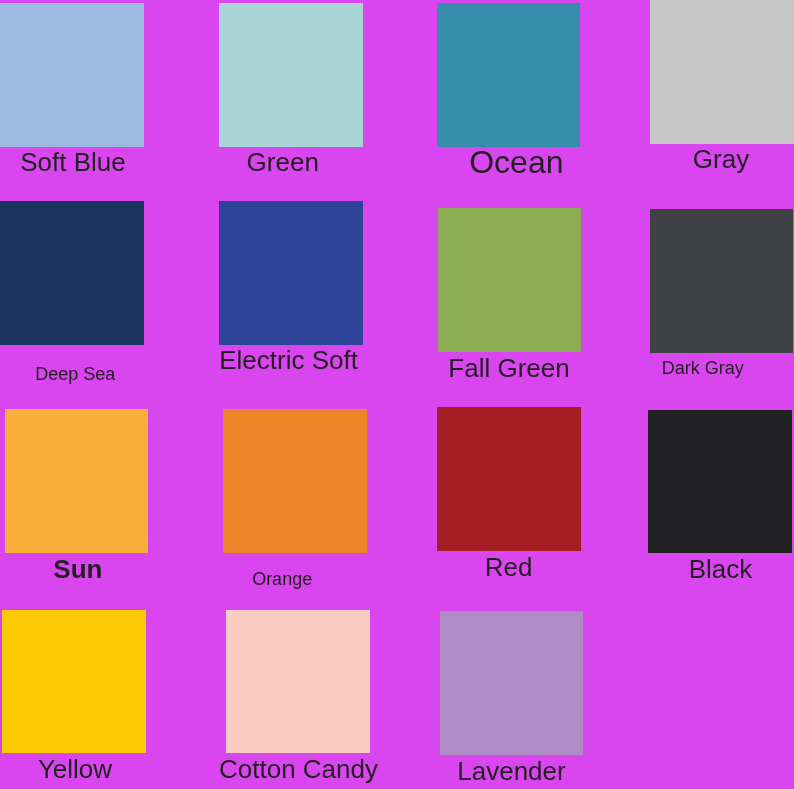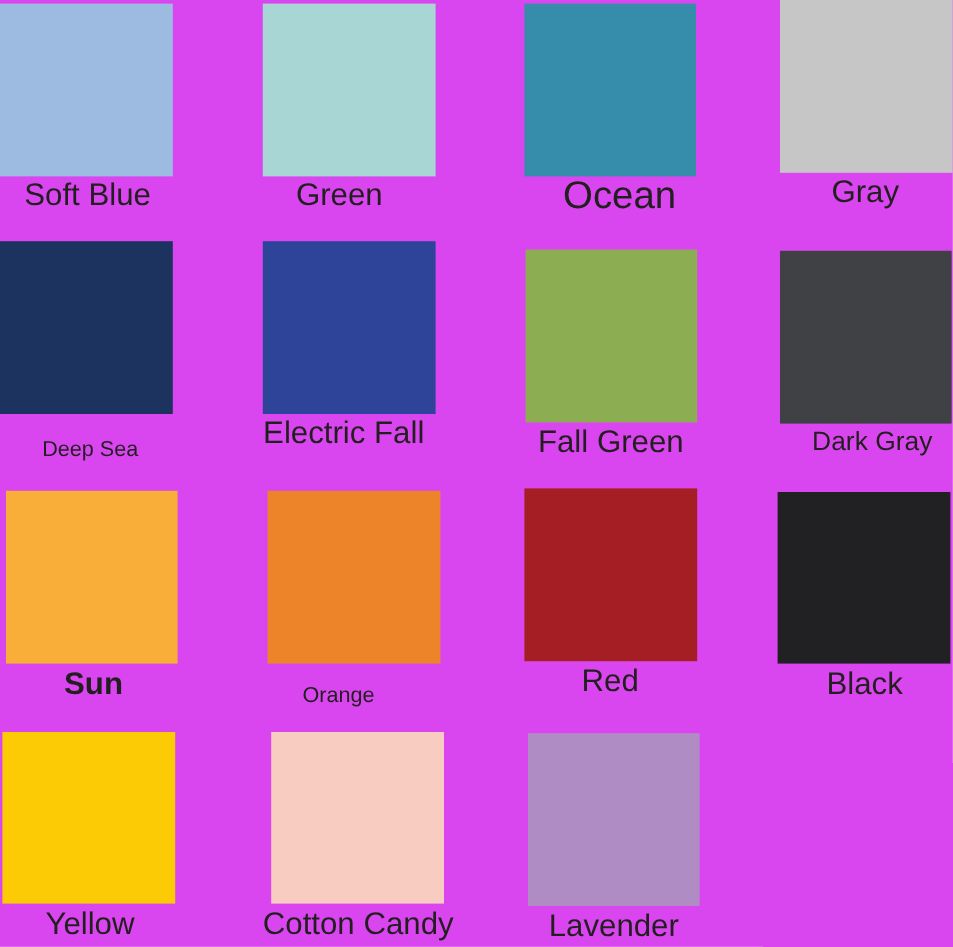--- a/index.html
+++ b/index.html
@@ -72,31 +72,31 @@
     <span class="swatch-label" style="color: rgb(35, 31, 32); font-size: 26px; line-height: 26px; left: 692.828px; top: 146px; text-align: right;">Gray</span>
   </div>
 
   <div class="swatch-cell">
     <div class="swatch-chip" style="--sx: 0px; --sy: 201px; --sw: 144px; --sh: 144px; --sc: #1c3360;"></div>
     <span class="swatch-label" style="color: rgb(35, 31, 32); font-size: 18px; line-height: 26px; left: 15.1719px; top: 361px; margin-left: 20px;">Deep Sea</span>
   </div>
 
   <div class="swatch-cell">
     <div class="swatch-chip" style="--sx: 219px; --sy: 201px; --sw: 144px; --sh: 144px; --sc: #2e4499;"></div>
-    <span class="swatch-label" style="color: rgb(35, 31, 32); font-size: 26px; line-height: 26px; left: 219.25px; top: 347px;">Electric Fall</span>
+    <span class="swatch-label" style="color: rgb(35, 31, 32); font-size: 26px; line-height: 26px; left: 219.25px; top: 347px;">Electric Soft</span>
   </div>
 
   <div class="swatch-cell">
     <div class="swatch-chip" style="--sx: 437.5px; --sy: 208px; --sw: 143px; --sh: 144px; --sc: #8dad53;"></div>
     <span class="swatch-label" style="color: rgb(35, 31, 32); font-size: 26px; line-height: 26px; left: 448.305px; top: 355px;">Fall Green</span>
   </div>
 
   <div class="swatch-cell">
     <div class="swatch-chip" style="--sx: 650px; --sy: 209px; --sw: 143px; --sh: 144px; --sc: #404144;"></div>
-    <span class="swatch-label" style="color: rgb(35, 31, 32); font-size: 22px; line-height: 26px; left: 661.766px; top: 355px; margin-left: 15px;">Dark Gray</span>
+    <span class="swatch-label" style="color: rgb(35, 31, 32); font-size: 18px; line-height: 26px; left: 661.766px; top: 355px;">Dark Gray</span>
   </div>
 
   <div class="swatch-cell">
     <div class="swatch-chip" style="--sx: 5px; --sy: 409px; --sw: 143px; --sh: 144px; --sc: #f9ae3a;"></div>
     <span class="swatch-label" style="color: rgb(35, 31, 32); font-size: 26px; line-height: 26px; left: 53.3672px; top: 555.5px; font-weight: bold;">Sun</span>
   </div>
 
   <div class="swatch-cell">
     <div class="swatch-chip" style="--sx: 223px; --sy: 409px; --sw: 144px; --sh: 144px; --sc: #ee842a;"></div>
     <span class="swatch-label" style="color: rgb(35, 31, 32); font-size: 18px; line-height: 26px; left: 252.133px; top: 566px;">Orange</span>

